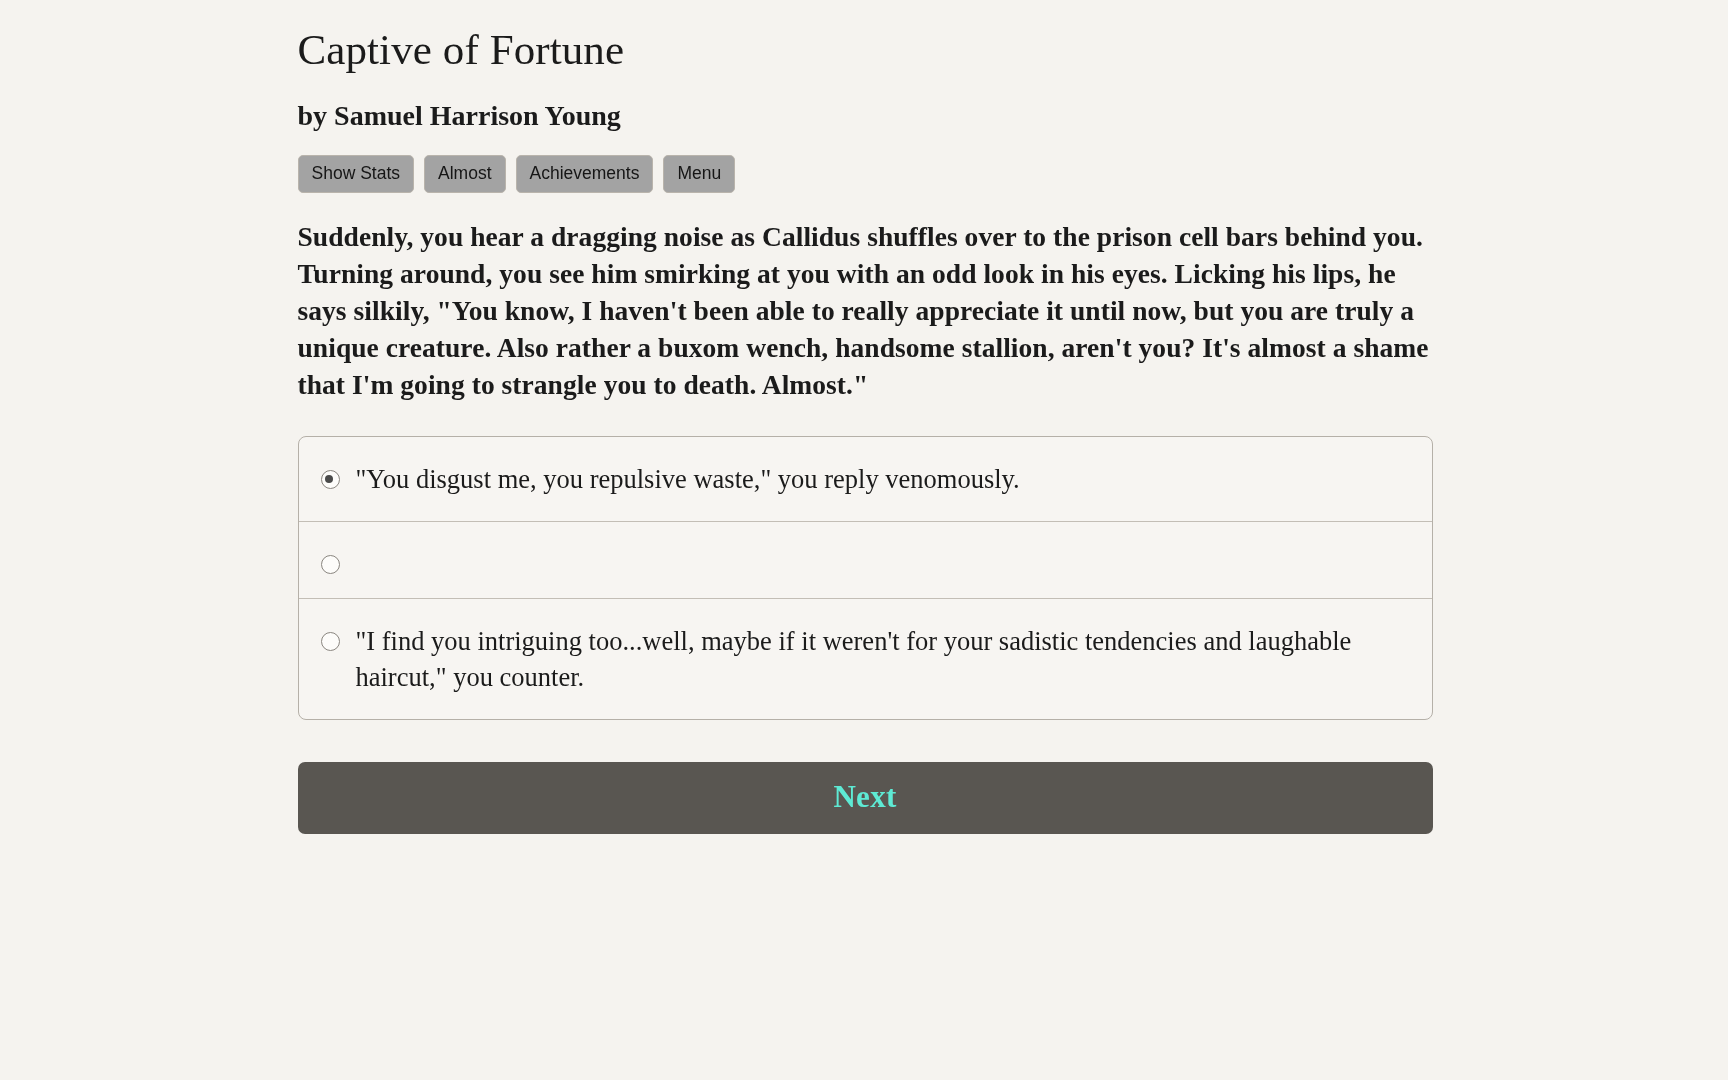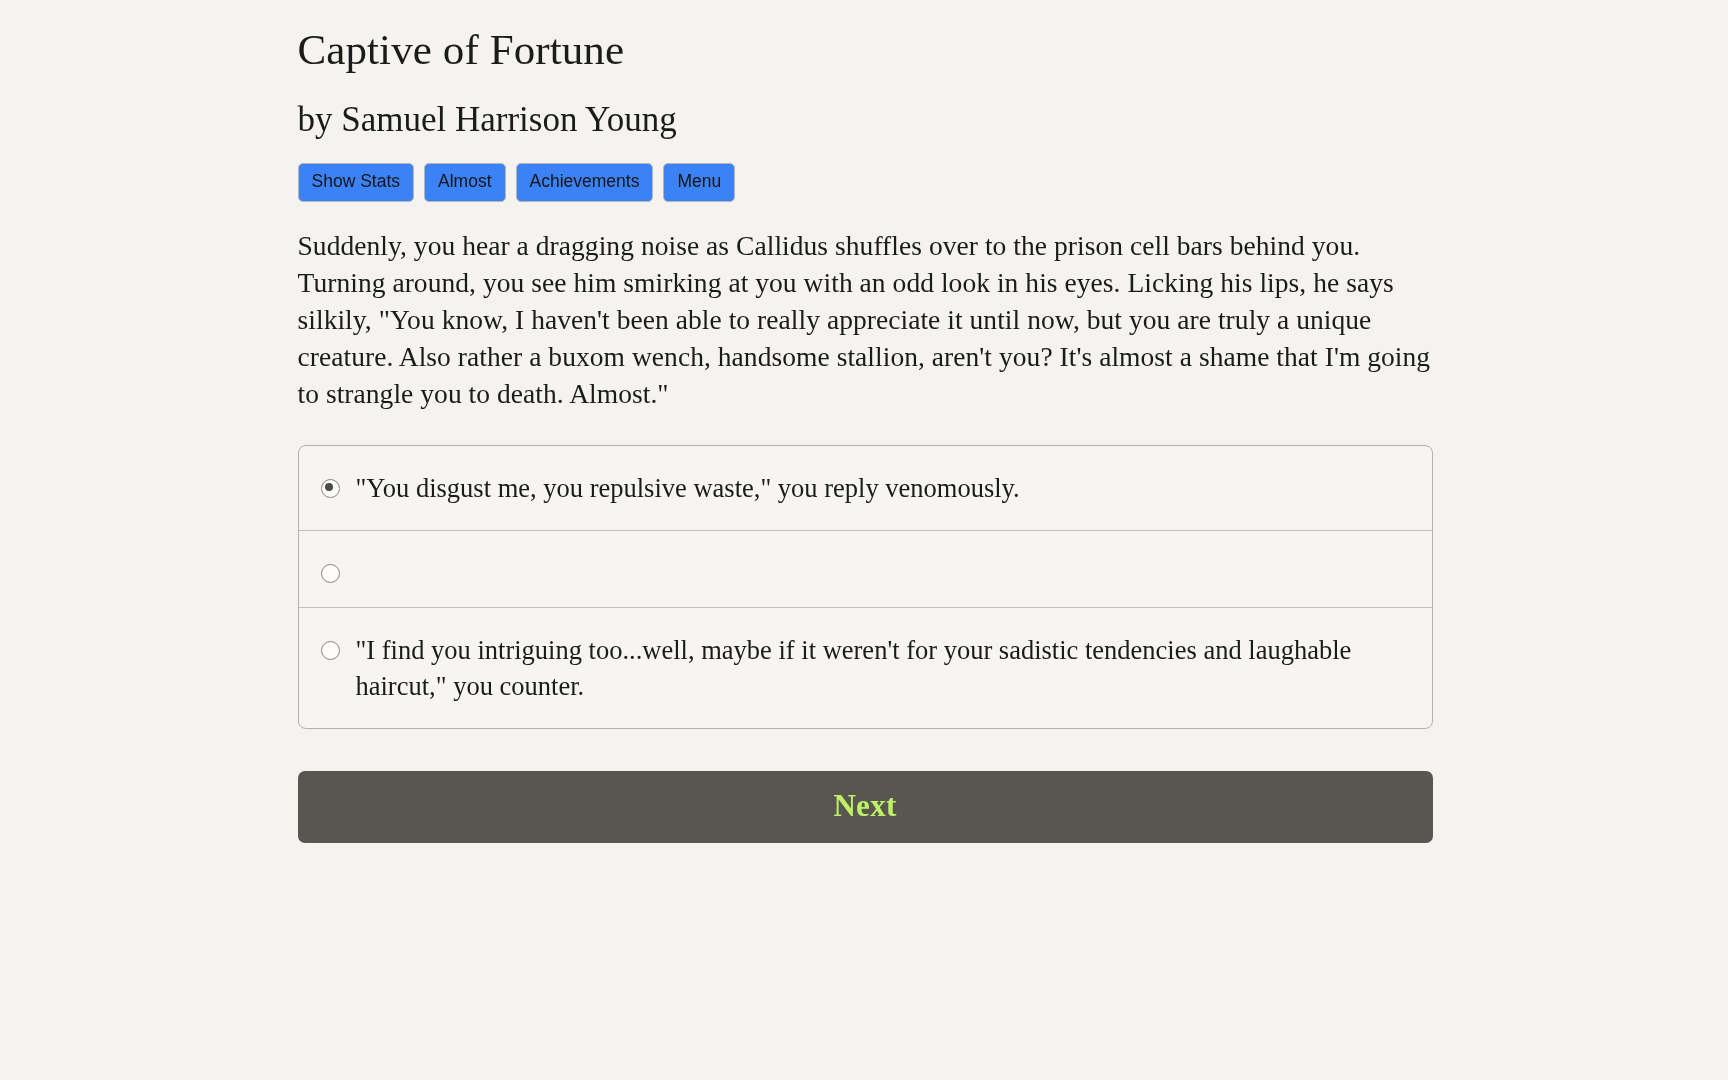--- a/index.html
+++ b/index.html
@@ -26,47 +26,48 @@
     padding-left: 2px;
   }
   .story-title {
     font-size: 43px;
     line-height: 1.12;
     font-weight: normal;
     margin: 0 0 0 0;
     letter-spacing: 0.1px;
   }
   .story-byline {
-    font-size: 35px;
+    font-size: 28px;
     line-height: 1.2;
     margin: 25px 0 0 0;
-    font-weight: normal;
+    font-weight: bold;
   }
   .button-row {
     margin-top: 22px;
     display: flex;
     gap: 10px;
     align-items: center;
   }
   .cmd-button {
     font-family: "Liberation Sans", sans-serif;
     font-size: 17.5px;
     line-height: 1;
-    background: #3b82f6;
+    background: #a3a3a3;
     border: 1px solid #b9b4ac;
     border-radius: 5px;
     padding: 9px 13px 10px 13px;
     color: #161616;
     cursor: pointer;
   }
   .story-text {
     margin-top: 26px;
     font-size: 27.5px;
     line-height: 1.345;
     letter-spacing: 0.05px;
+    font-weight: bold;
   }
   .choices {
     margin-top: 32px;
     border: 1px solid #b5b0a8;
     border-radius: 8px;
     background: #f7f5f2;
     overflow: hidden;
   }
   .choice {
     display: flex;
@@ -106,21 +107,21 @@
   .choice-text {
     font-size: 26.5px;
     line-height: 1.36;
     padding-right: 20px;
   }
   .next-button {
     margin-top: 42px;
     width: 100%;
     box-sizing: border-box;
     background: #595651;
-    color: #bef264;
+    color: #5eead4;
     border: none;
     border-radius: 7px;
     font-family: "Liberation Serif", "DejaVu Serif", serif;
     font-size: 31px;
     font-weight: bold;
     padding: 17px 0 19px 0;
     cursor: pointer;
     letter-spacing: 0.3px;
   }
 </style>

